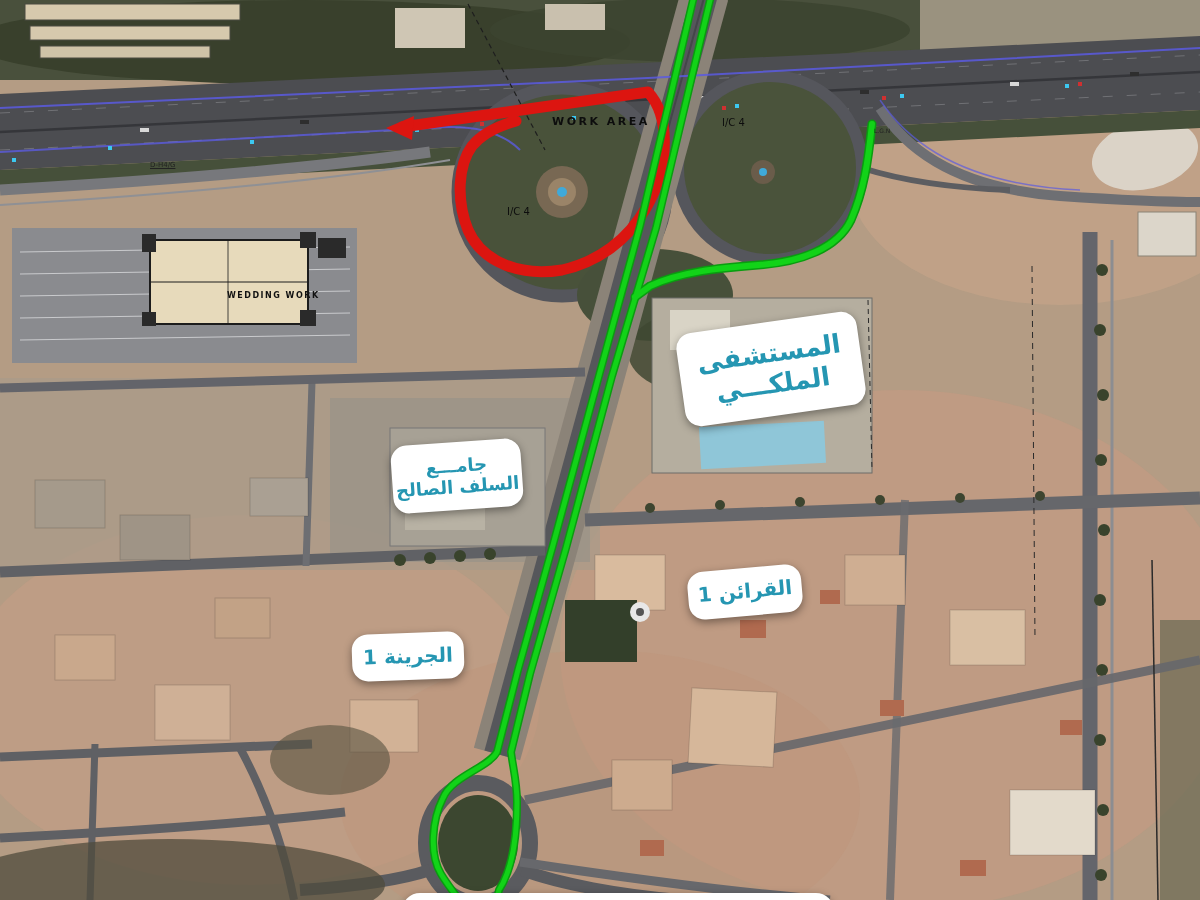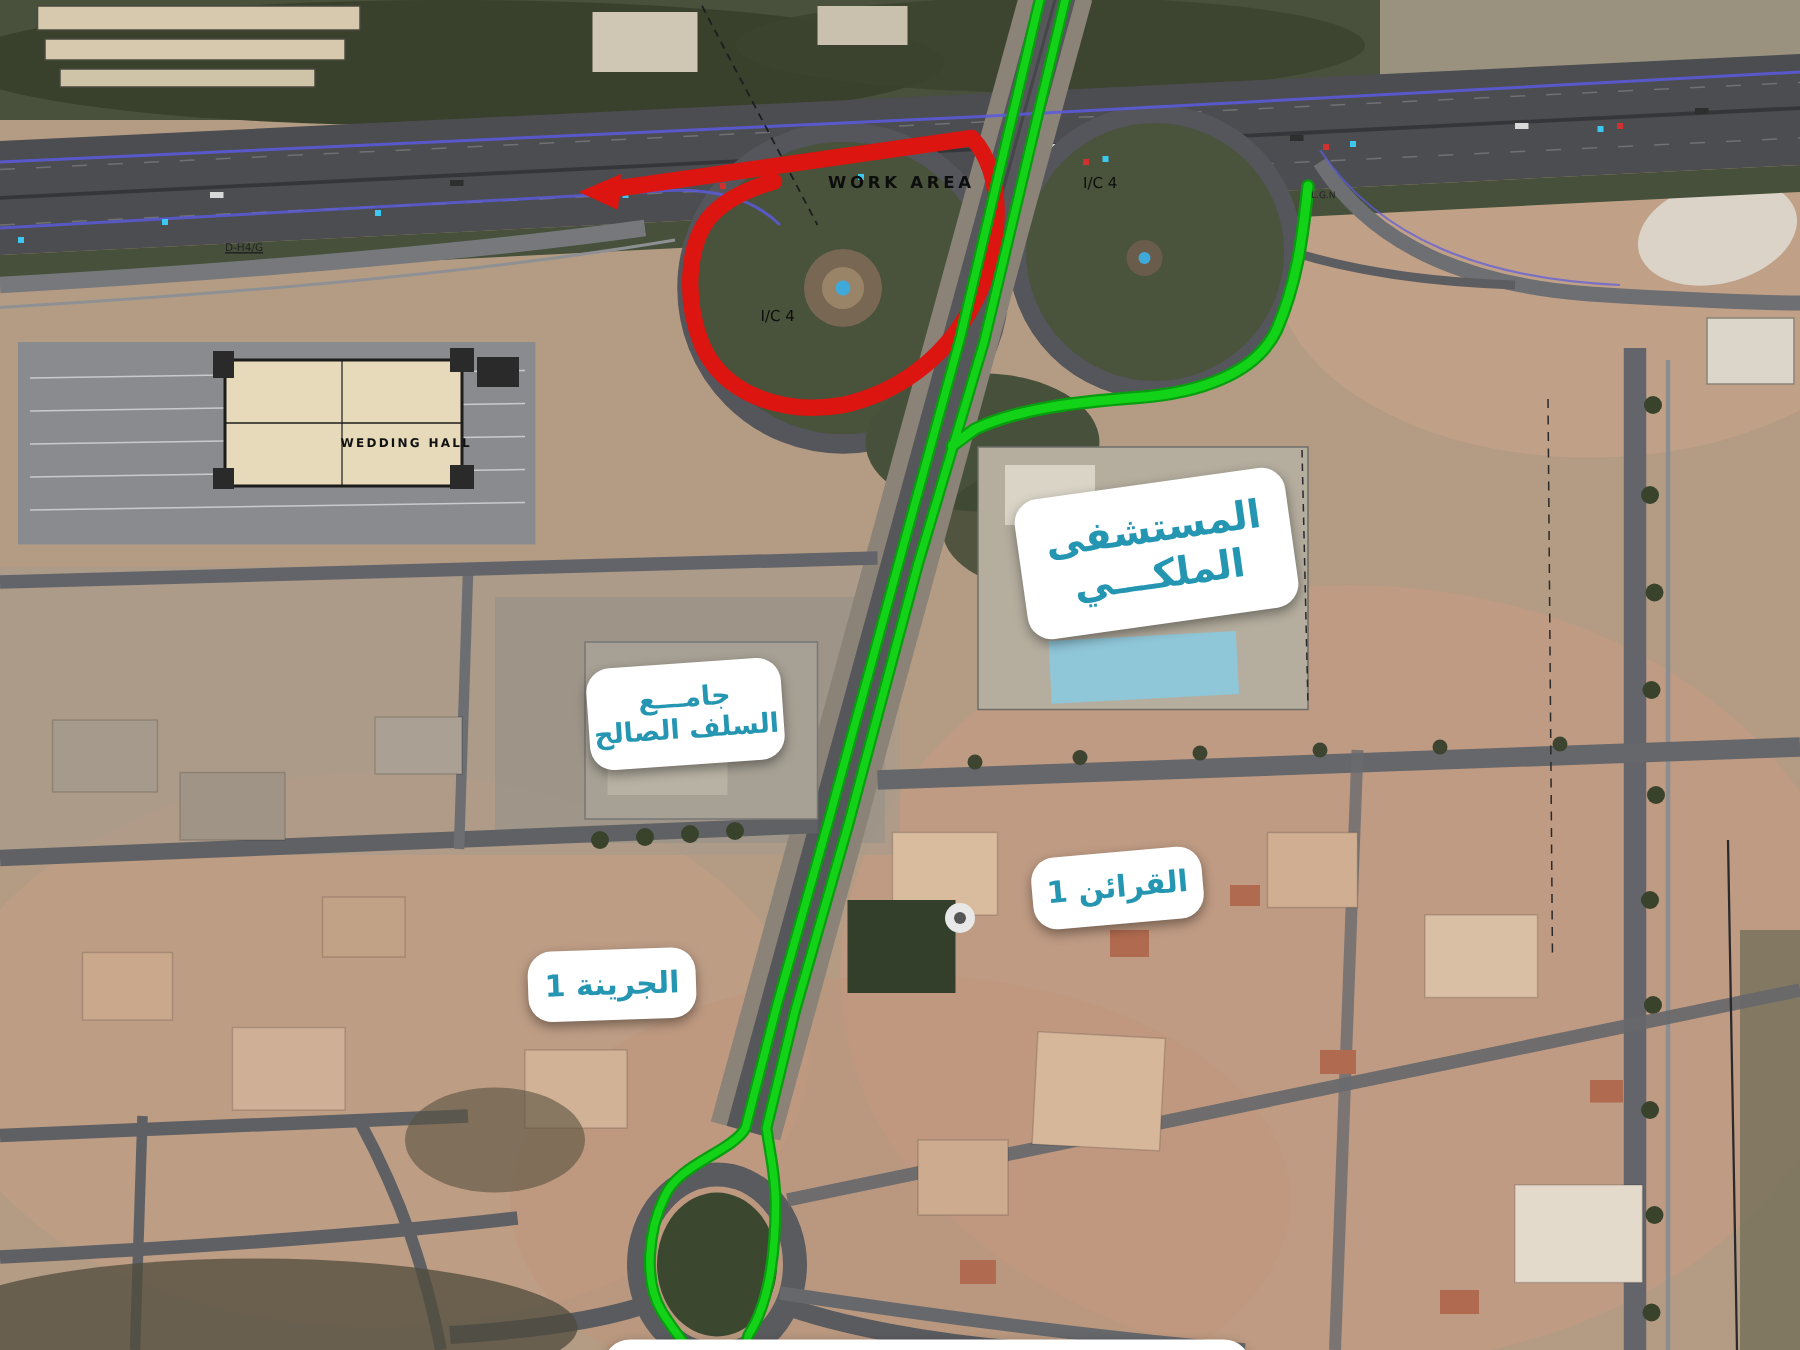--- a/index.html
+++ b/index.html
@@ -248,21 +248,21 @@
       <path class="stroke-green-dk" stroke-width="9" stroke-linecap="round" d="M872,124 C868,162 864,190 851,220 C837,249 800,262 758,265 C718,268 680,272 650,286 L635,297"></path>
       <path class="stroke-green" stroke-width="5" stroke-linecap="round" d="M694,-4 L640,226 L600,372 L553,545 L518,670 L497,752 C488,768 452,776 443,798 C432,820 429,854 441,874 C447,884 454,893 461,902"></path>
       <path class="stroke-green" stroke-width="5" stroke-linecap="round" d="M711,-4 L656,228 L612,376 L566,548 L530,674 L511,752 C513,768 517,782 517,802 C517,840 512,870 499,890 L496,902"></path>
       <path class="stroke-green" stroke-width="6" stroke-linecap="round" d="M872,124 C868,162 864,190 851,220 C837,249 800,262 758,265 C718,268 680,272 650,286 L635,297"></path>
     </g>
   </svg>
 
   <div id="work-area-label" class="cad-text">WORK AREA</div>
   <div id="ic4-left-label" class="cad-text">I/C 4</div>
   <div id="ic4-right-label" class="cad-text">I/C 4</div>
-  <div id="wedding-hall-label" class="cad-text">WEDDING HALL</div>
+  <div id="wedding-hall-label" class="cad-text">WEDDING WORK</div>
   <div id="dh4g-label" class="cad-text">D-H4/G</div>
   <div id="lgn-label" class="cad-text">L.G.N</div>
 
   <div id="hospital-label" class="label-box">
     <span>المستشفى</span>
     <span>الملكـــي</span>
   </div>
 
   <div id="mosque-label" class="label-box">
     <span>جامـــع</span>

